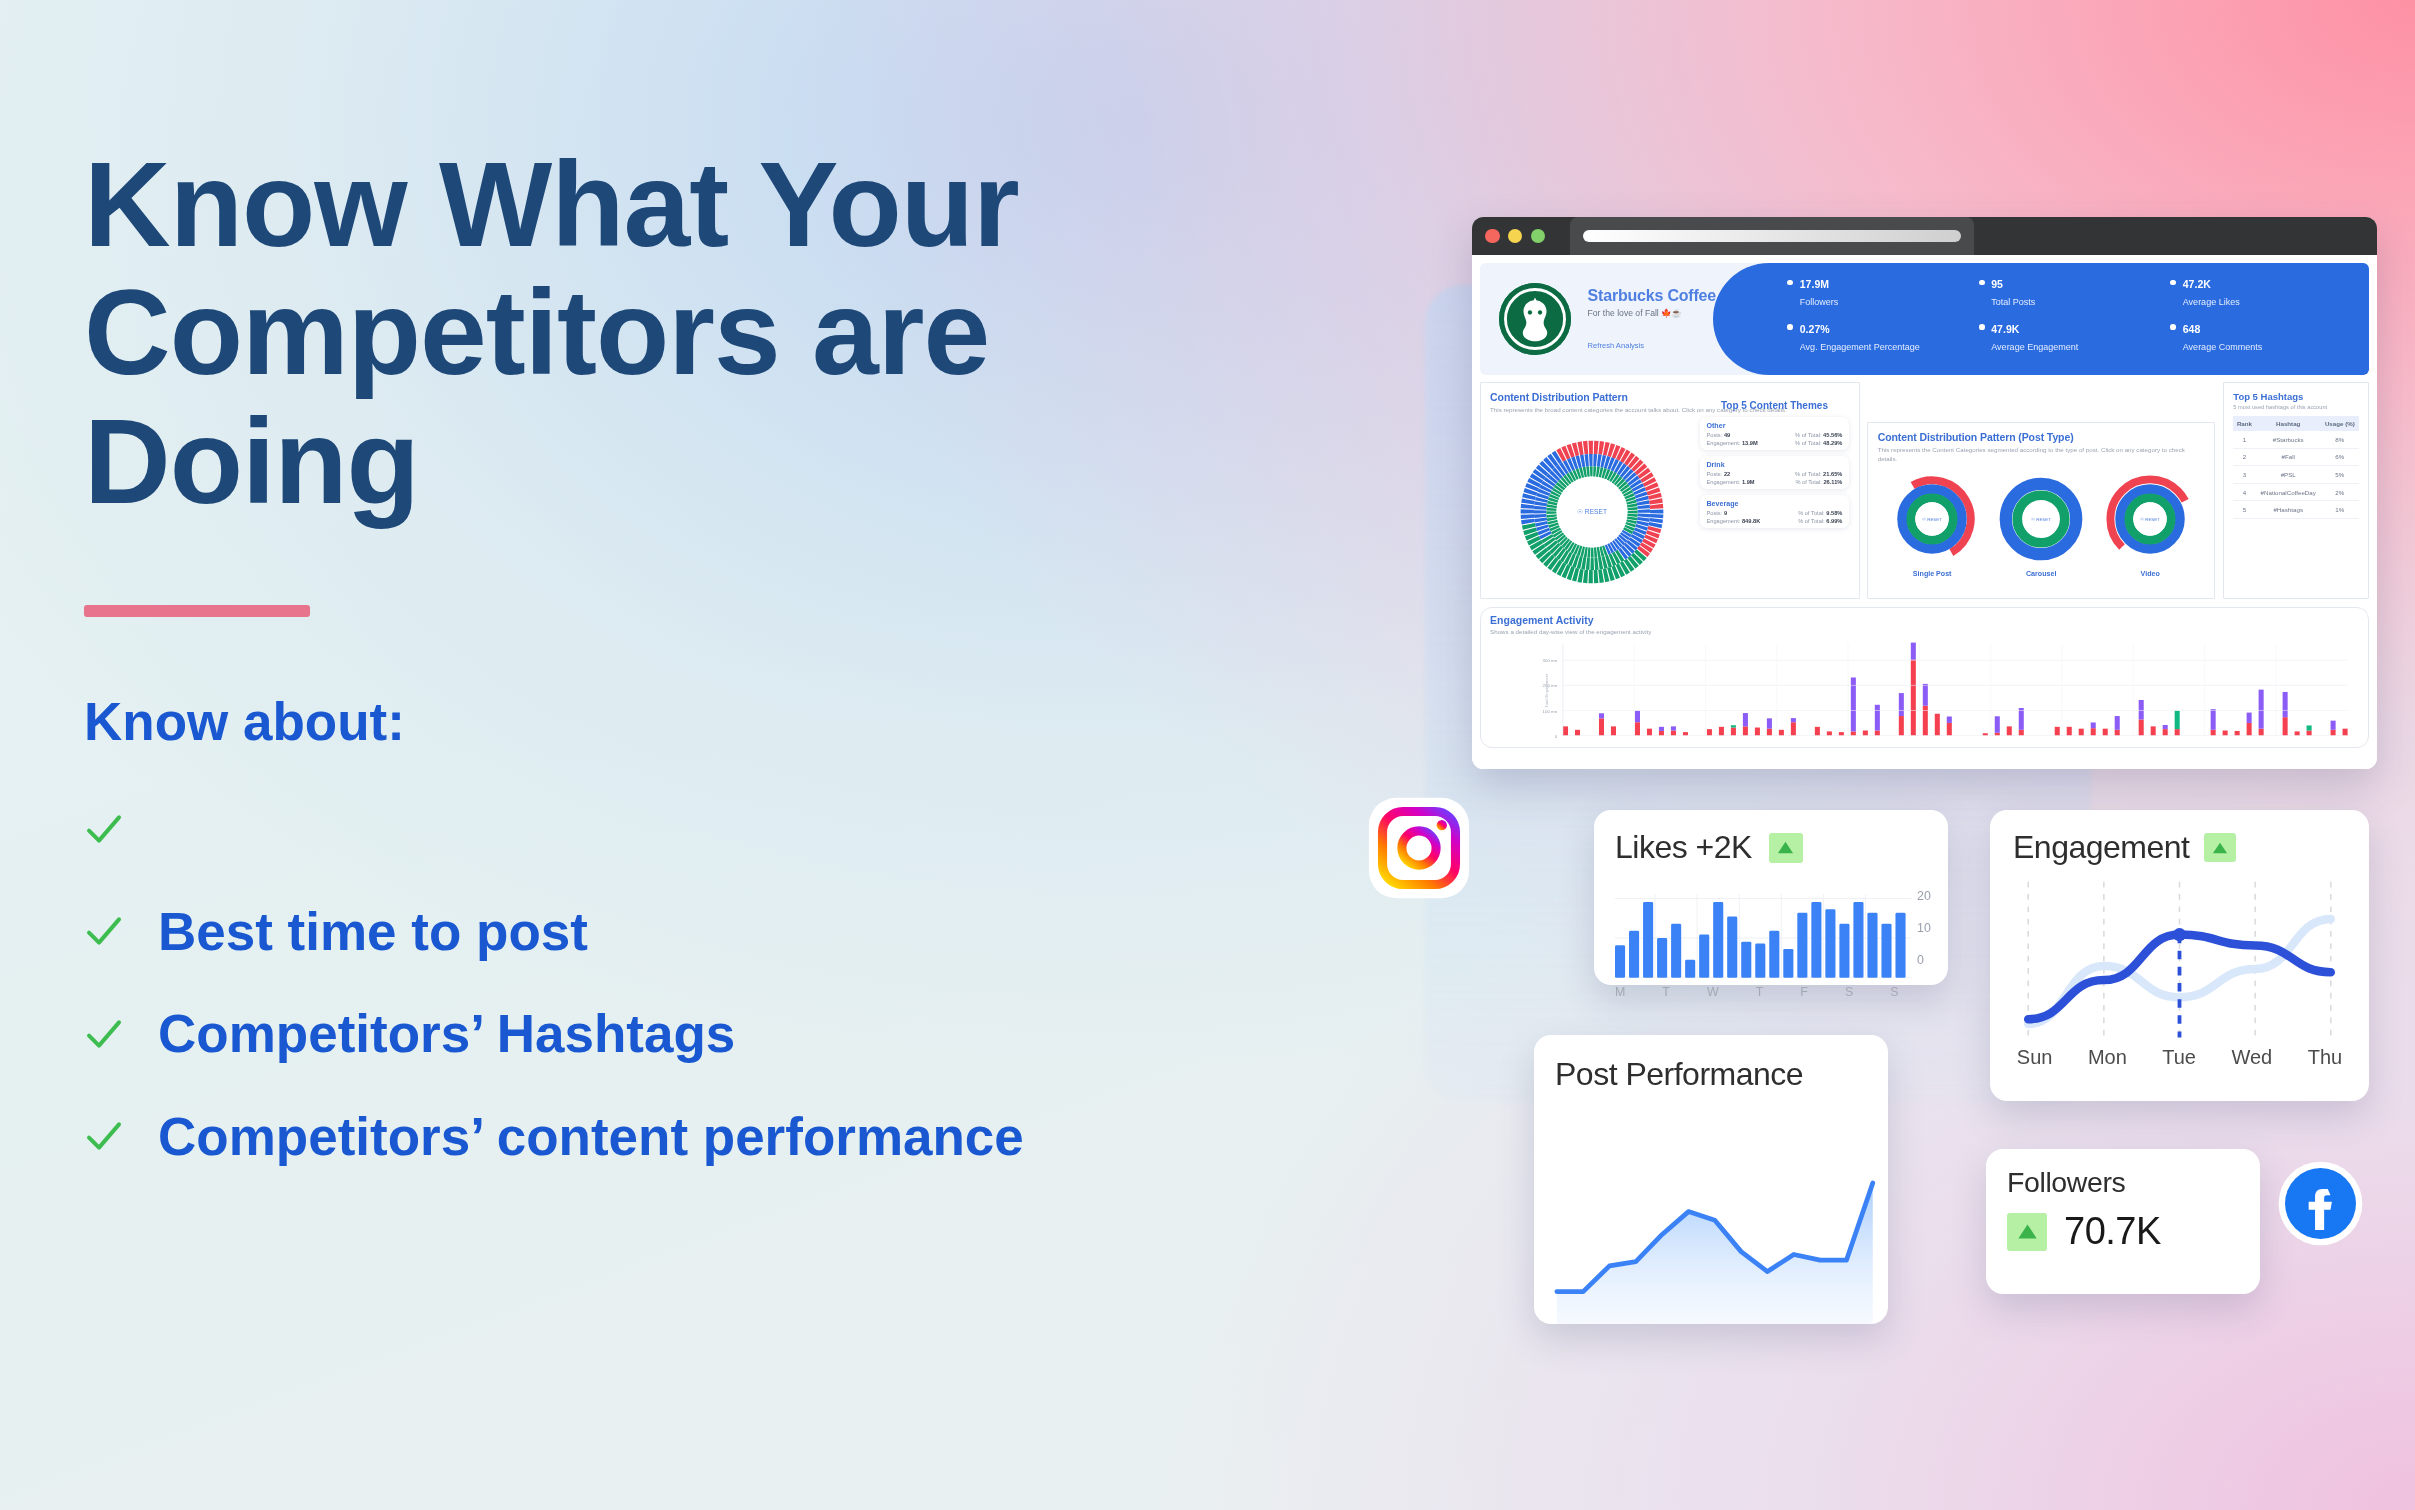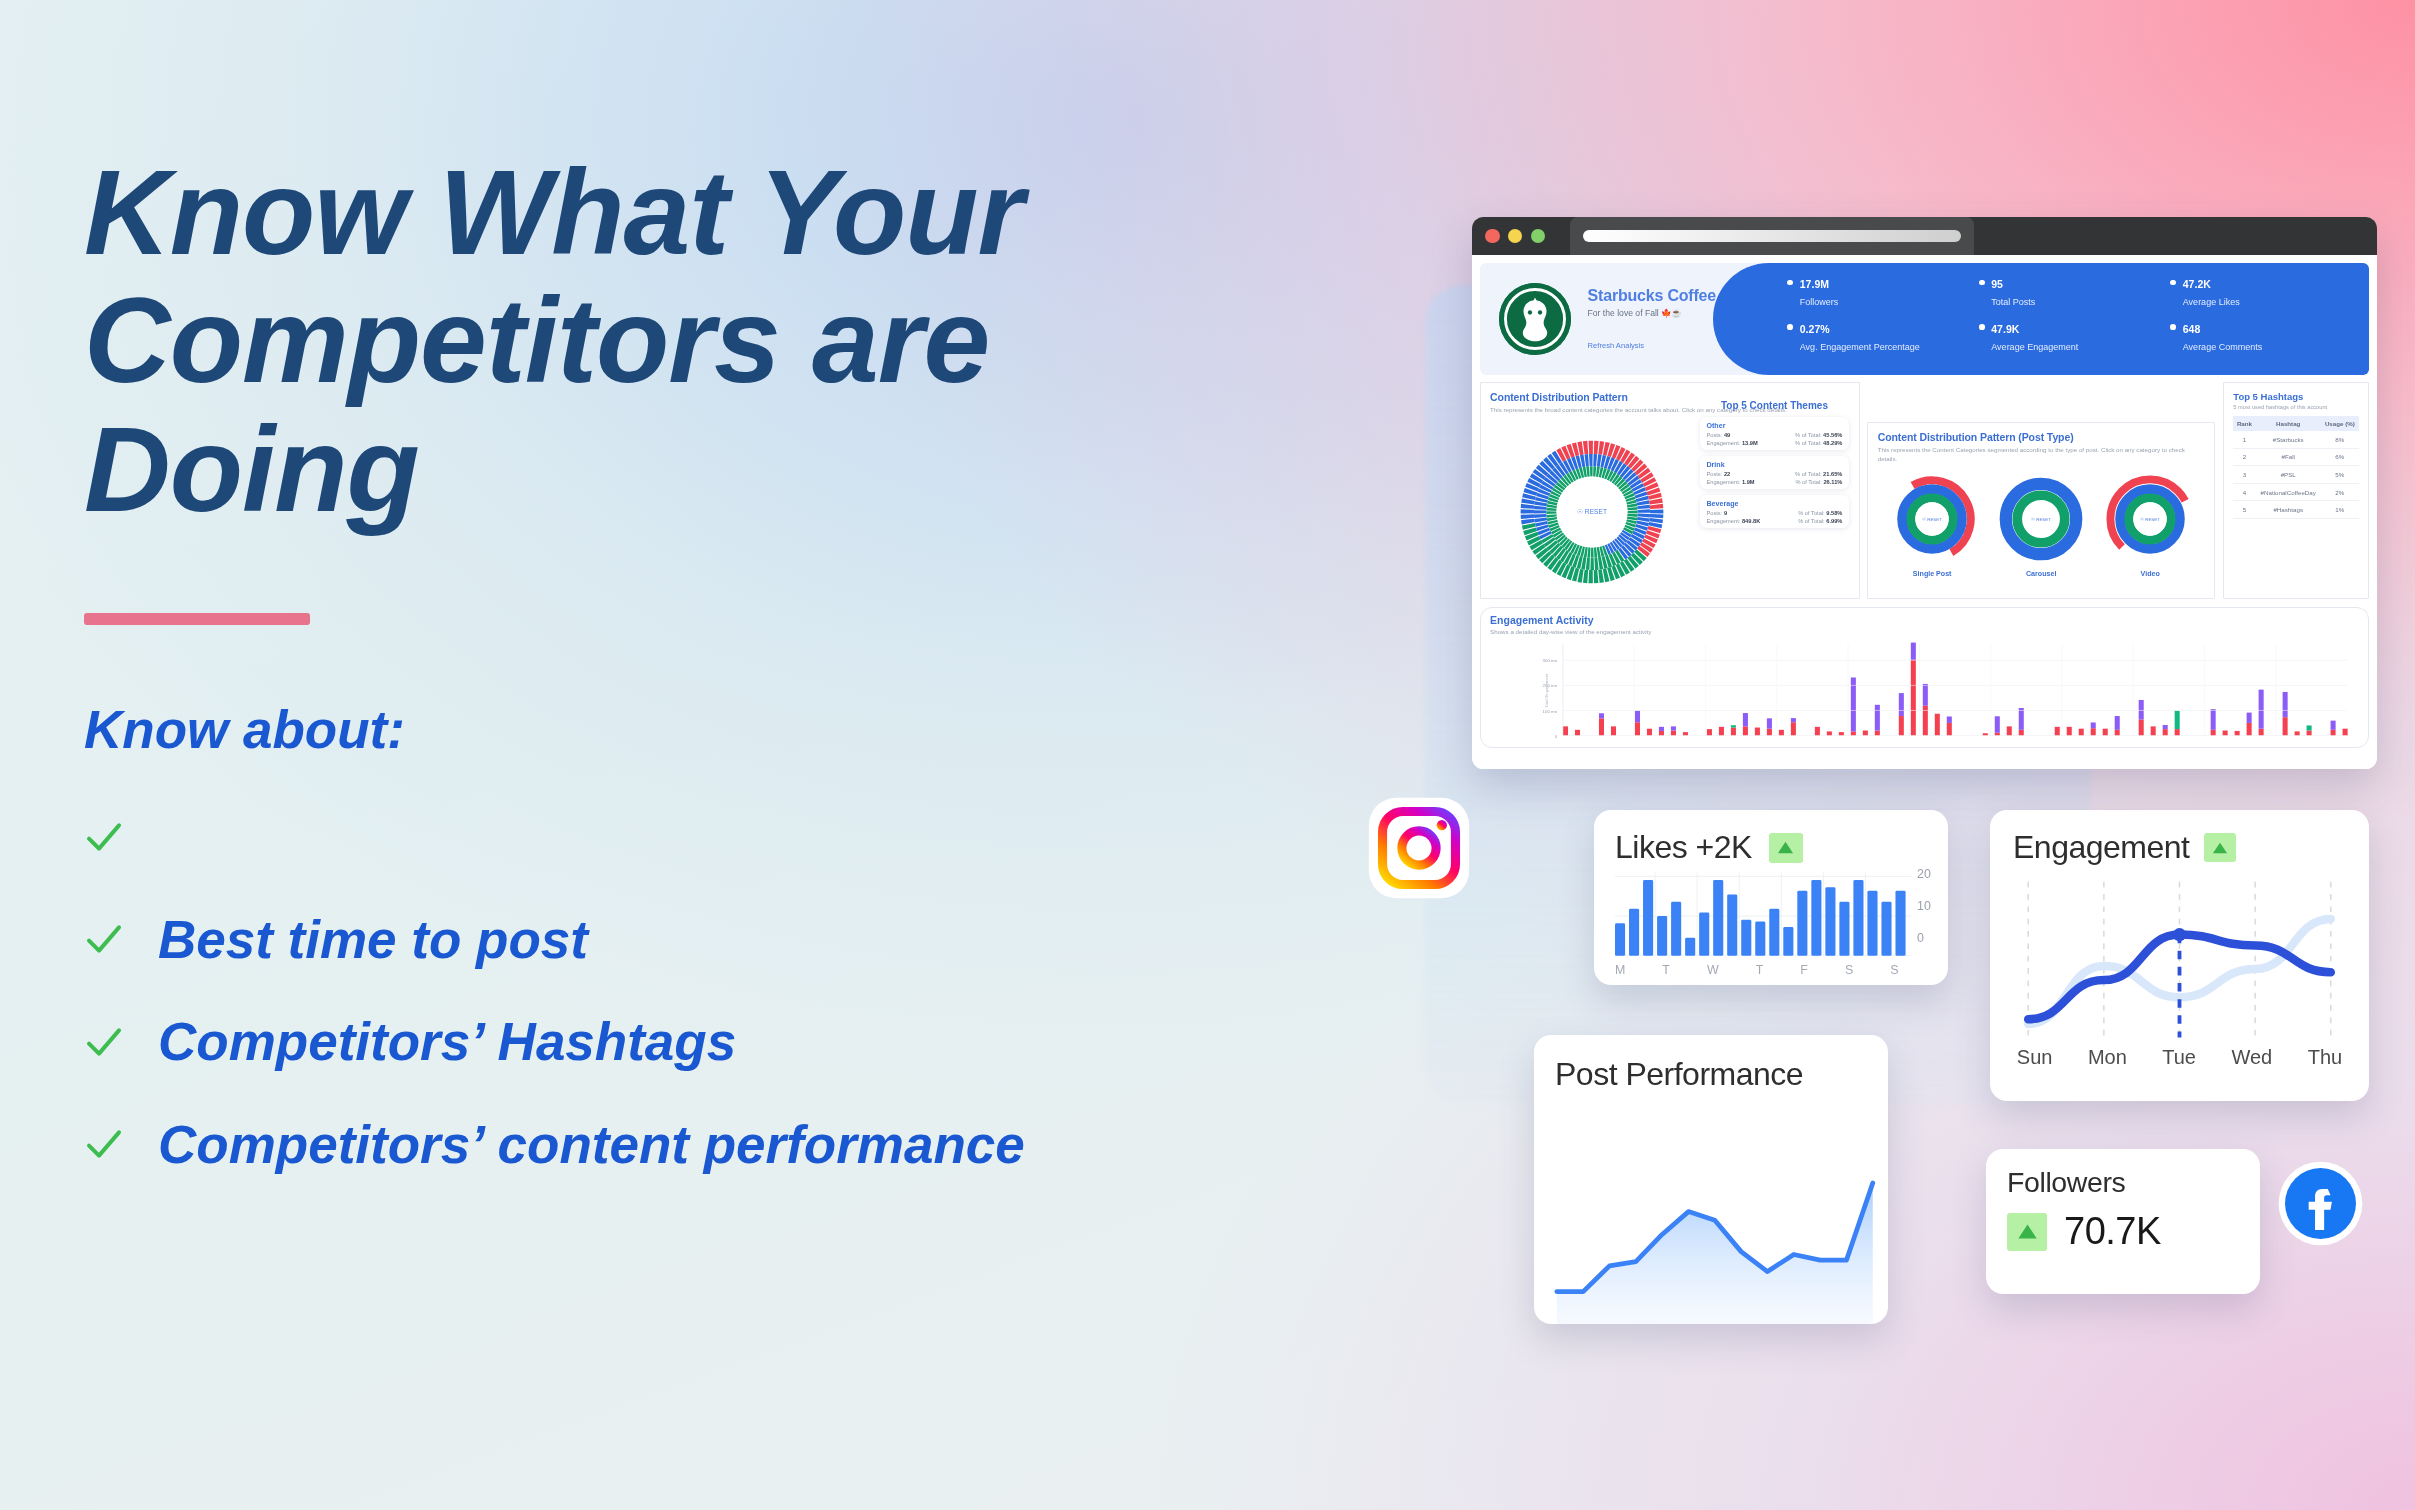--- a/index.html
+++ b/index.html
@@ -8,21 +8,21 @@
     font-family: "Liberation Sans", sans-serif;
     position: relative;
     background:
       radial-gradient(110% 120% at 100% 0%, rgba(255,140,160,0.95) 0%, rgba(255,170,190,0.75) 22%, rgba(240,190,215,0.45) 40%, rgba(225,240,242,0.0) 62%),
       radial-gradient(90% 100% at 100% 100%, rgba(240,185,220,0.85) 0%, rgba(235,200,230,0.45) 28%, rgba(228,240,241,0.0) 58%),
       radial-gradient(75% 90% at 46% 8%, rgba(178,205,242,0.75) 0%, rgba(205,225,242,0.35) 45%, rgba(228,241,241,0) 72%),
       linear-gradient(160deg, #e6f1f2 0%, #e4f0f1 38%, #e7f0f1 62%, #ecf0f2 100%);
   }
 
   
-  .left-col { position: absolute; left: 84px; top: 148px; width: 1332px; font-style: italic; }
+  .left-col { position: absolute; left: 84px; top: 140px; width: 1332px; }
   .headline {
     font-size: 120px;
     line-height: 1.07;
     font-weight: 700;
     color: #1e4878;
     letter-spacing: -1px;
     max-width: 1265px;
   }
   .accent-rule {
     margin-top: 80px;
@@ -179,21 +179,21 @@
     background:#b6f0a4; display:inline-flex; align-items:center; justify-content:center;
     border-radius: 2.9px;
   }
   .up-badge svg { display:block; }
 
   
   .card-likes { left: 1594px; top: 810px; width: 354px; height: 175px; padding: 19px 21px; }
   .likes-head { display:flex; align-items:center; gap: 17px; }
   .likes-head .card-title { font-size: 32px; letter-spacing:-0.5px; }
   .likes-head .up-badge { width: 34px; height:30px; }
-  .likes-chart { margin-top: 6px; position:relative; height: 88px; }
+  .likes-chart { margin-top: 28px; position:relative; height: 88px; }
   .likes-ylabels { position:absolute; right:-3.8px; top:-3.8px; height: 76px; display:flex; flex-direction:column; justify-content:space-between; }
   .likes-ylabels span { font-size: 12.4px; color:#9aa1ad; line-height:1; }
   .likes-xlabels { display:flex; justify-content:space-between; margin-top:2.9px; padding-right: 28.5px; }
   .likes-xlabels span { font-size:12.4px; color:#a3a9b4; }
 
   
   .card-engagement { left: 1990px; top: 810px; width: 379px; height: 291px; padding: 19px 23px; }
   .eng-head { display:flex; align-items:center; gap: 15px; }
   .eng-head .card-title { font-size: 32px; letter-spacing:-0.5px; }
   .eng-head .up-badge { width: 32px; height:28.5px; }

